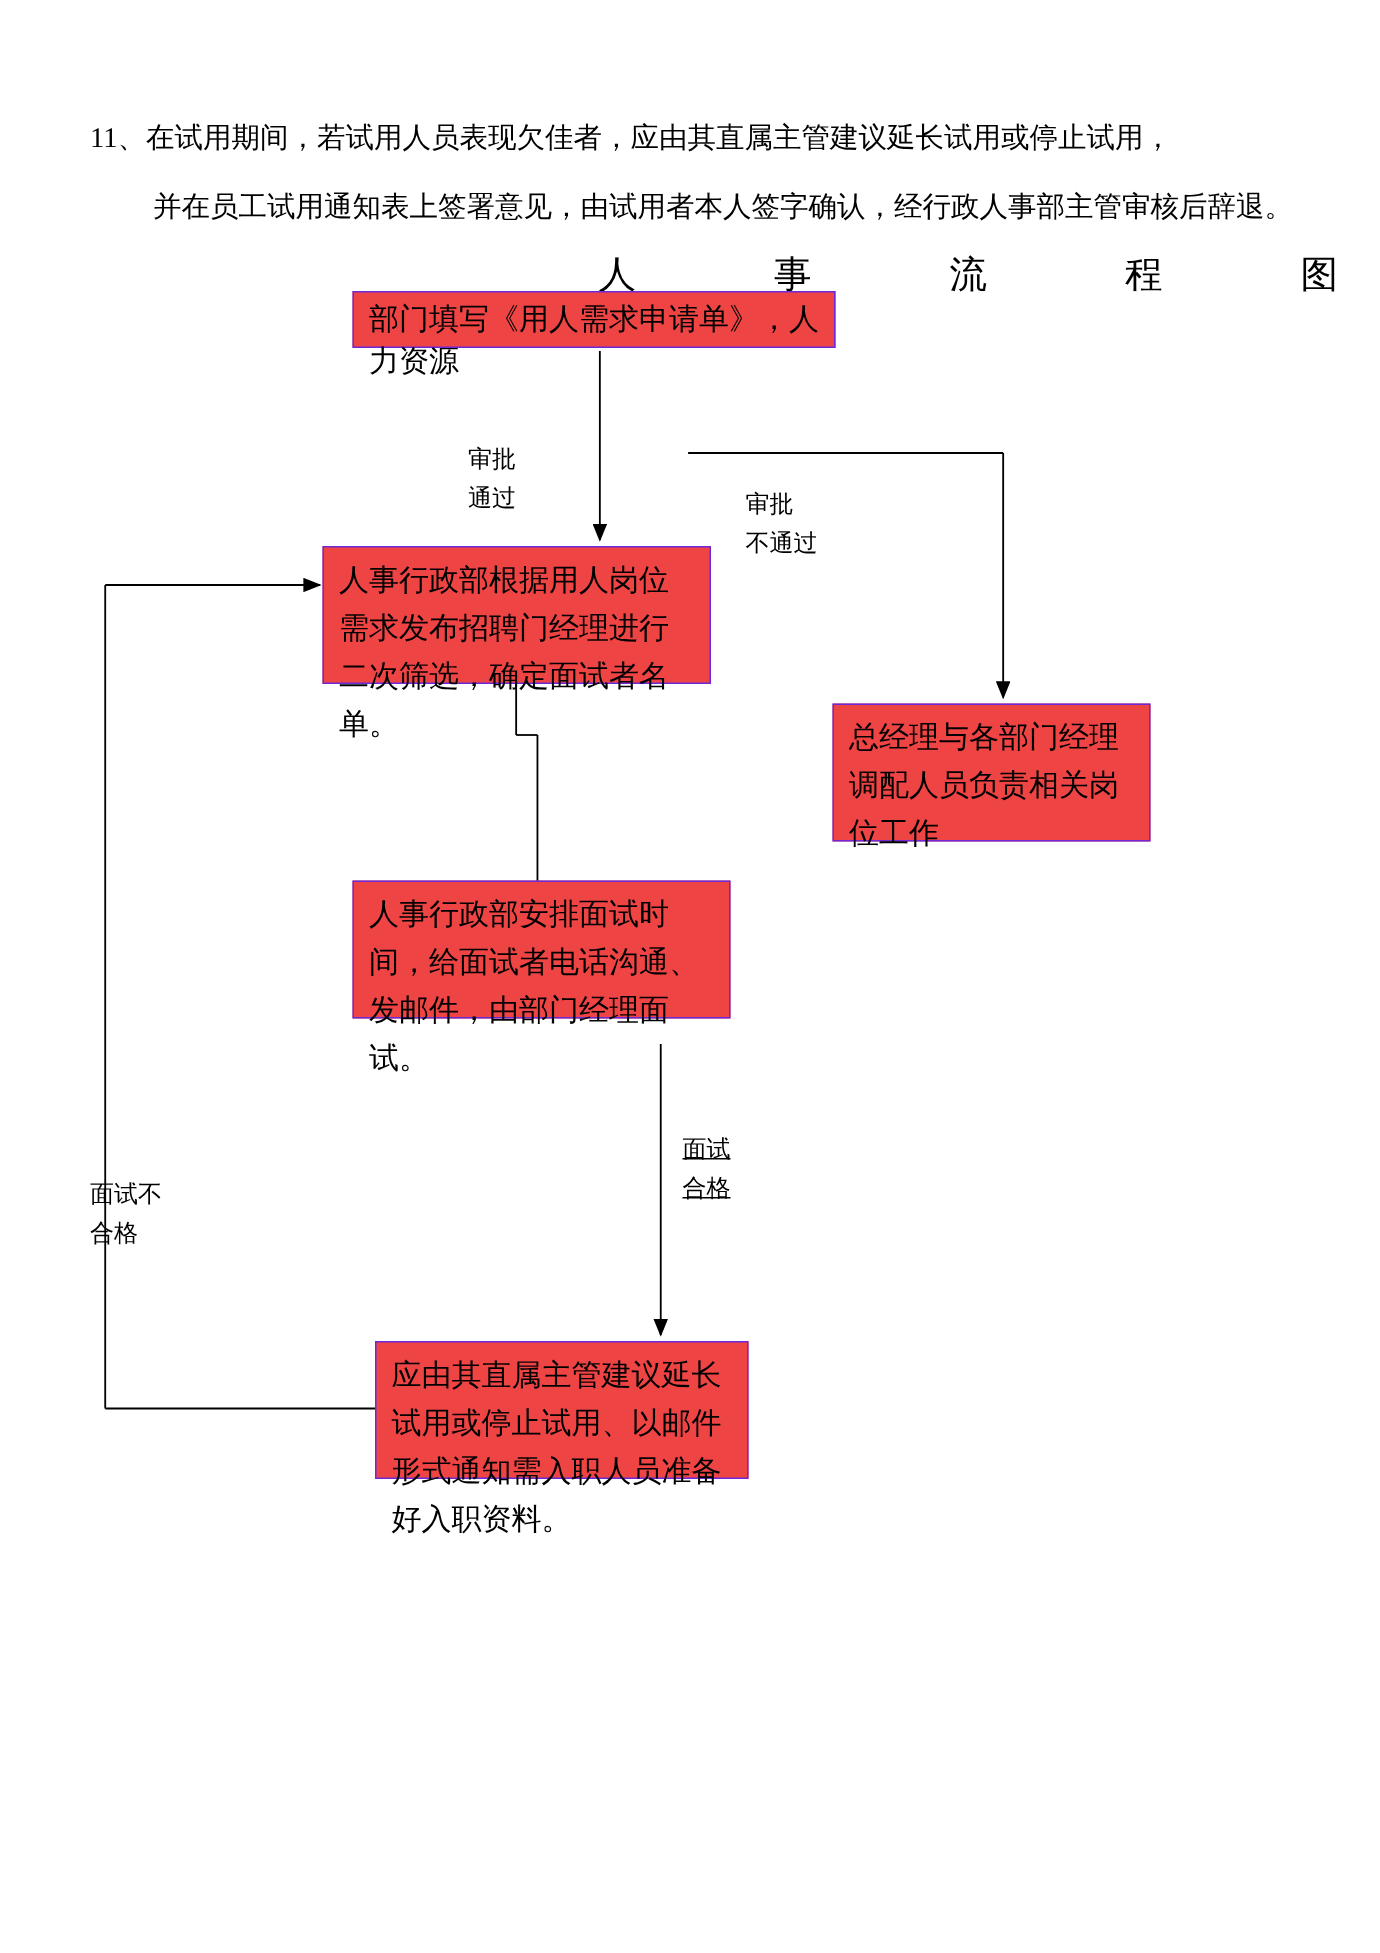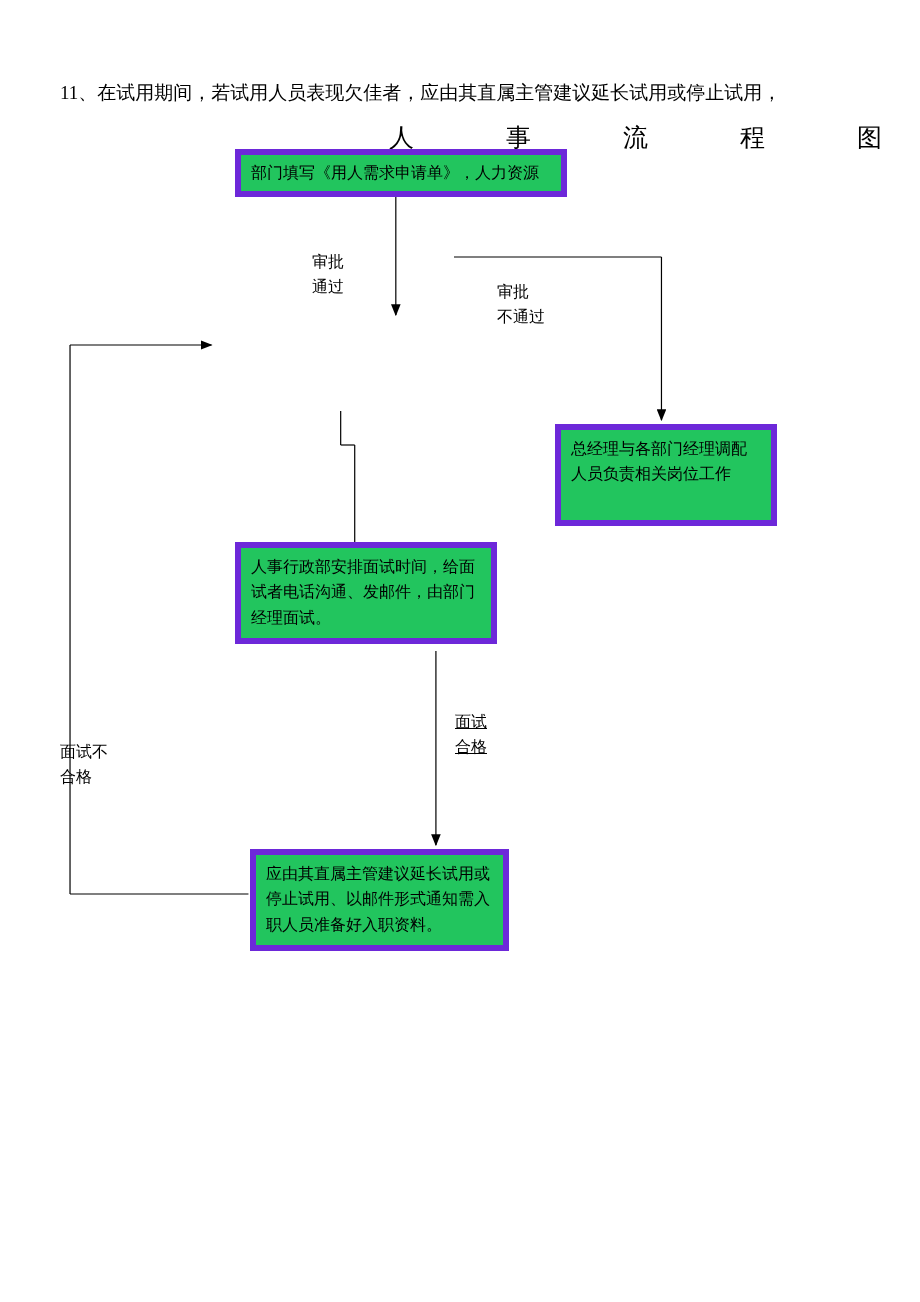--- a/index.html
+++ b/index.html
@@ -5,21 +5,21 @@
     body {
       font-family: "SimSun", "宋体", serif;
       margin: 0;
       padding: 0;
       background: #fff;
       width: 920px;
       position: relative;
       height: 1302px;
     }
     .content {
-      padding: 70px 38px 0 60px;
+      padding: 70px 28px 0 60px;
     }
     .para {
       font-size: 19px;
       line-height: 2.4;
       color: #000;
       margin: 0;
     }
     .para .num {
       display: inline;
     }
@@ -43,24 +43,24 @@
     .flow-title span:last-child {
       letter-spacing: 0;
     }
     .canvas {
       position: relative;
       margin-top: -5px;
       height: 900px;
     }
     .box {
       position: absolute;
-      border: 6px solid #6d28d9;
+      border: 1px solid #6d28d9;
       padding: 6px 10px;
-      font-size: 16px;
-      background: #22c55e;
+      font-size: 20px;
+      background: #ef4444;
       line-height: 1.6;
     }
     .label {
       position: absolute;
       font-size: 16px;
       line-height: 1.6;
     }
     svg.arrows {
       position: absolute;
       top: 0;
@@ -79,20 +79,21 @@
     #labelInterviewPass { left: 395px; top: 560px; text-decoration: underline; }
     #labelInterviewFail { left: 0px; top: 590px; }
   </style>
 </head>
 <body>
 
 <div class="content">
   <p class="para">
     <span class="num">11、</span><span>在试用期间，若试用人员表现欠佳者，应由其直属主管建议延长试用或停止试用，</span>
   </p>
+  <p class="para para-rest">并在员工试用通知表上签署意见，由试用者本人签字确认，经行政人事部主管审核后辞退。</p>
 
 
   <div class="flow-title">
     <span>人</span><span>事</span><span>流</span><span>程</span><span>图</span>
   </div>
 
   <div class="canvas">
 
     <svg class="arrows" viewBox="0 0 820 900" preserveAspectRatio="none">
       <defs>
@@ -111,20 +112,21 @@
       <line x1="294" y1="296" x2="294" y2="406" stroke="#000" stroke-width="1.2" marker-end="url(#arrowhead)"></line>
 
       <line x1="375" y1="502" x2="375" y2="696" stroke="#000" stroke-width="1.2" marker-end="url(#arrowhead)"></line>
 
       <line x1="188" y1="745" x2="10" y2="745" stroke="#000" stroke-width="1.2"></line>
       <line x1="10" y1="745" x2="10" y2="196" stroke="#000" stroke-width="1.2"></line>
       <line x1="10" y1="196" x2="151" y2="196" stroke="#000" stroke-width="1.2" marker-end="url(#arrowhead)"></line>
     </svg>
 
     <div class="box" id="box1">部门填写《用人需求申请单》，人力资源</div>
+    <div class="box" id="box2">人事行政部根据用人岗位需求发布招聘门经理进行二次筛选，确定面试者名单。</div>
     <div class="box" id="box3">总经理与各部门经理调配人员负责相关岗位工作</div>
     <div class="box" id="box4">人事行政部安排面试时间，给面试者电话沟通、发邮件，由部门经理面试。</div>
     <div class="box" id="box5">应由其直属主管建议延长试用或停止试用、以邮件形式通知需入职人员准备好入职资料。</div>
 
     <div class="label" id="labelApprovePass">审批<br>通过</div>
     <div class="label" id="labelApproveFail">审批<br>不通过</div>
     <div class="label" id="labelInterviewPass">面试<br>合格</div>
     <div class="label" id="labelInterviewFail">面试不<br>合格</div>
   </div>
 </div>

